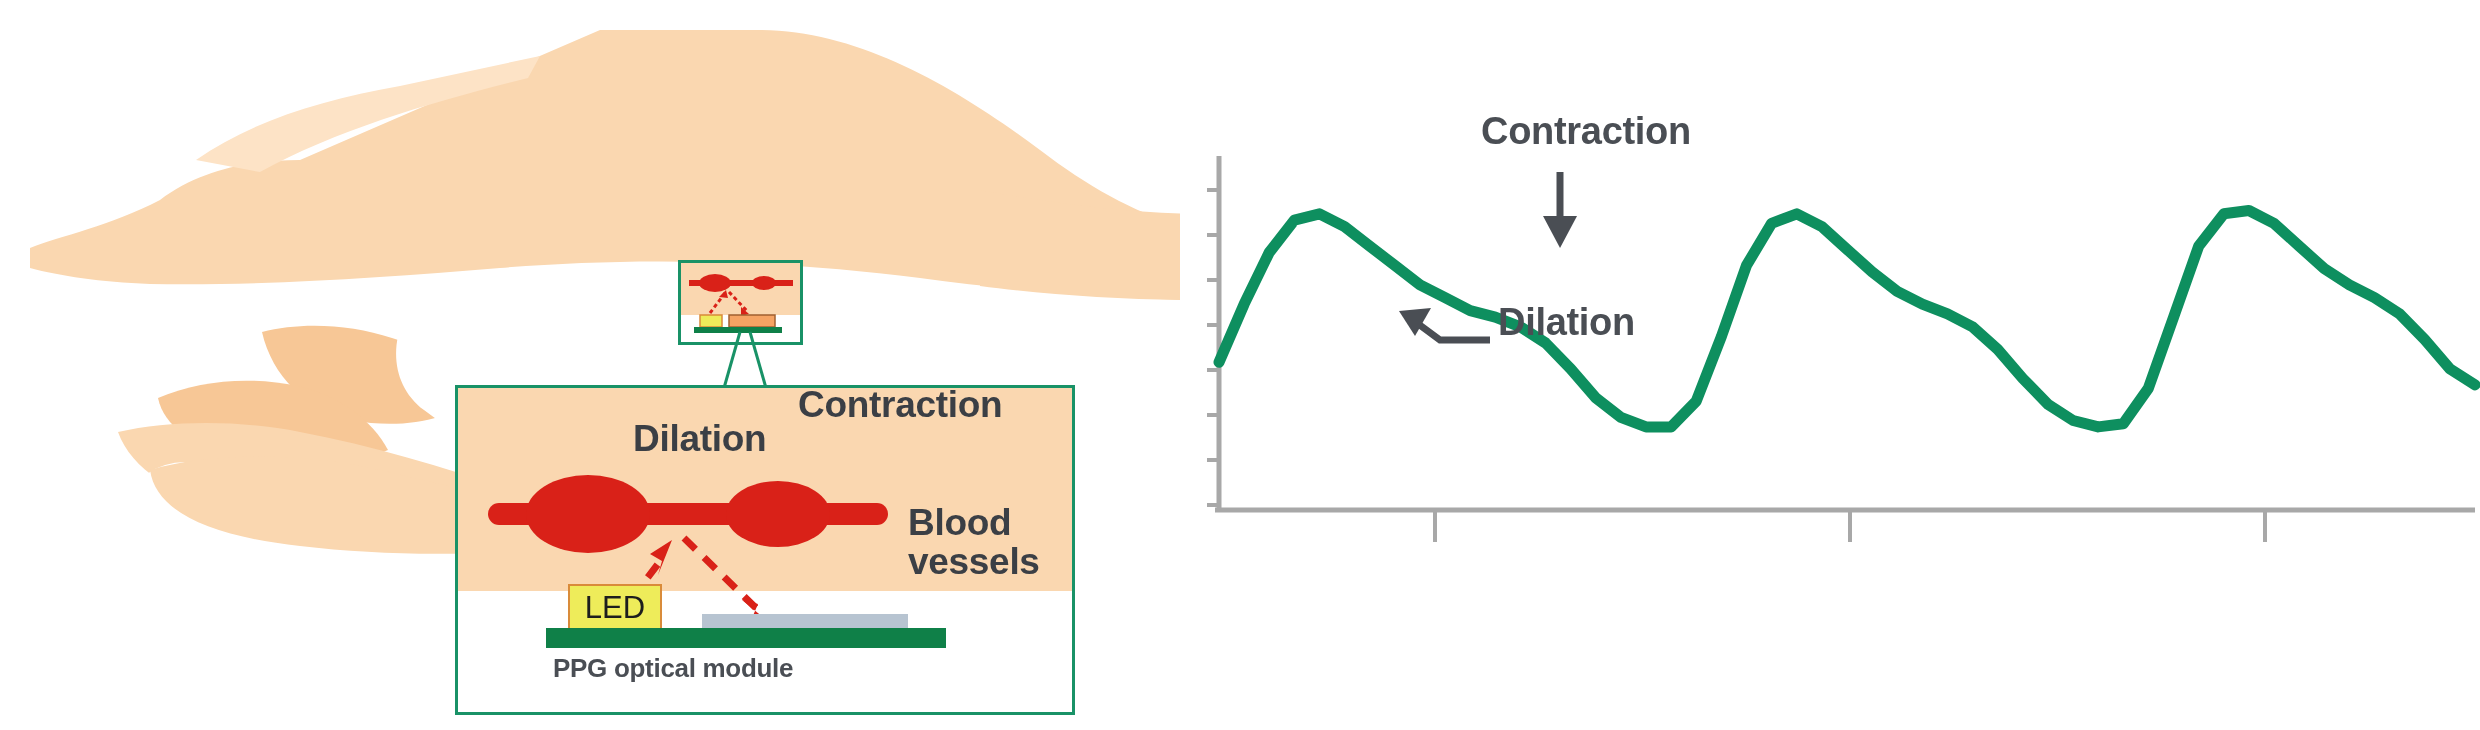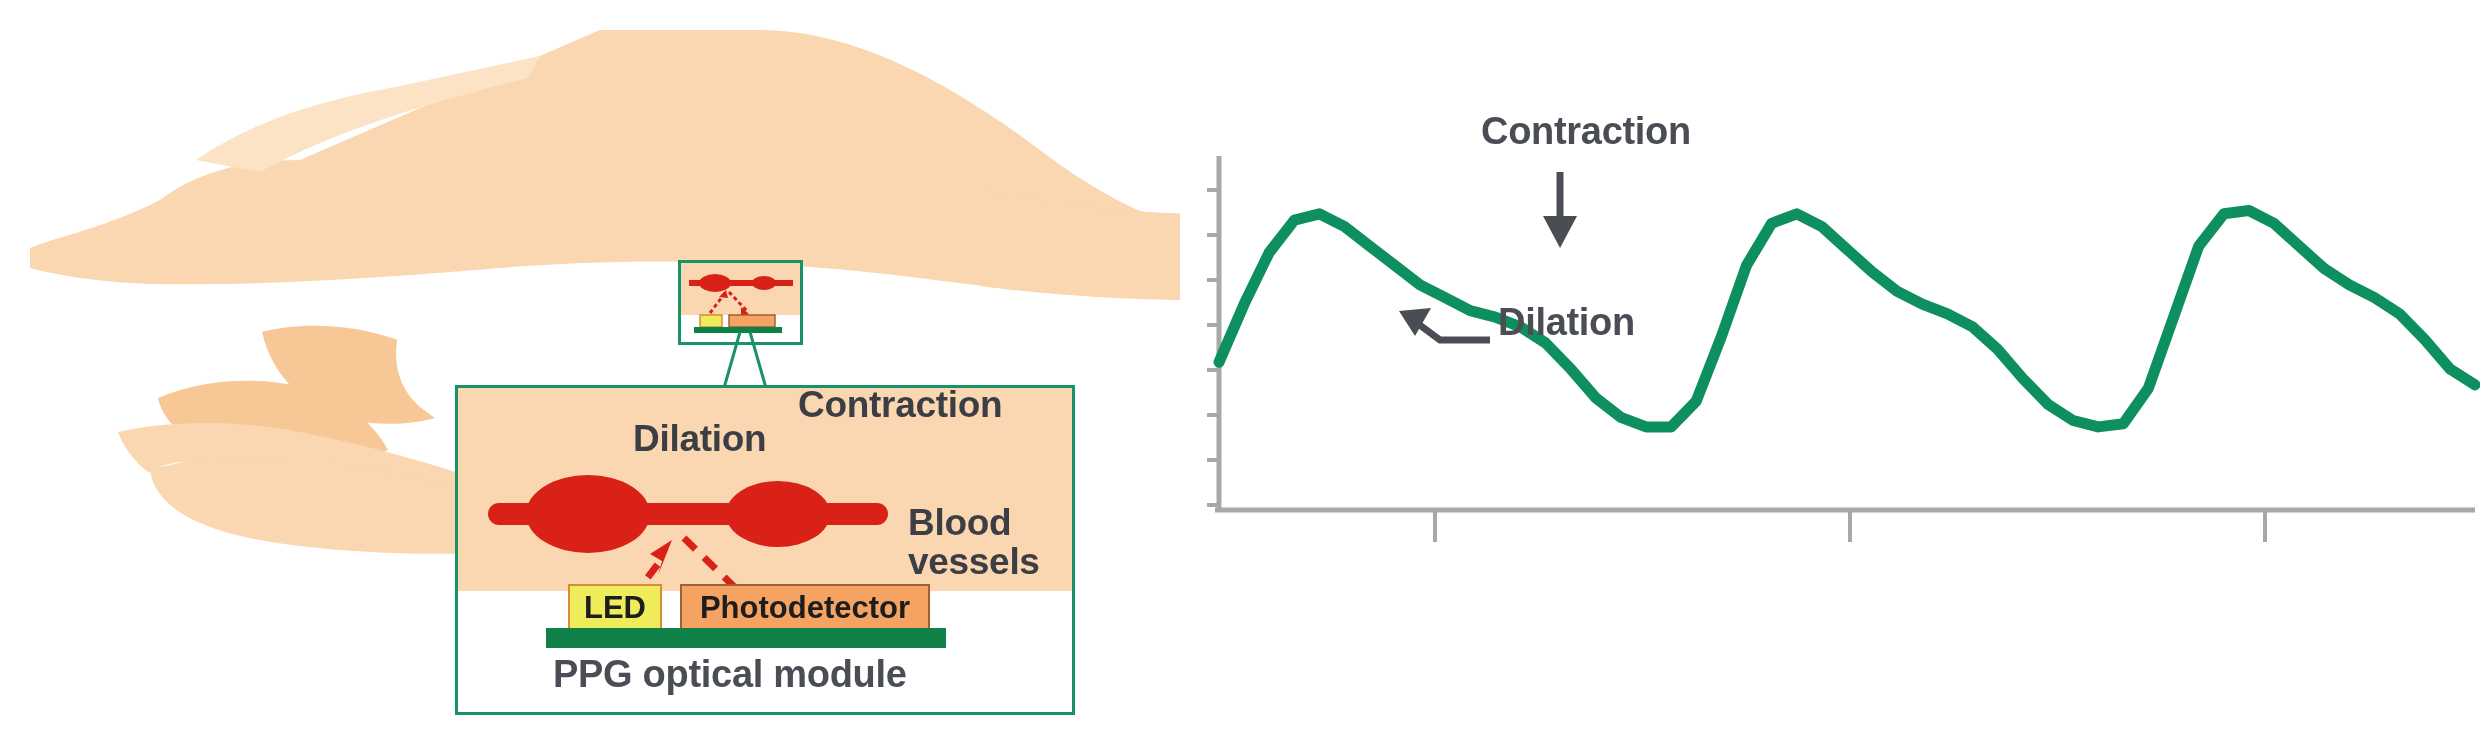--- a/index.html
+++ b/index.html
@@ -24,28 +24,28 @@
   #detail-skin{
     position:absolute;left:0;top:0;right:0;height:203px;background:#fad7b0;
   }
   .dlabel{
     position:absolute;color:#3b3f45;font-weight:bold;letter-spacing:-0.3px;
     line-height:1.05;white-space:pre-line;
   }
   #label-dilation{left:175px;top:32px;font-size:37px;}
   #label-contraction{left:340px;top:-2px;font-size:37px;}
   #label-blood-vessels{left:450px;top:80px;font-size:37px;margin-top:36px;}
-  #label-ppg-module{left:95px;top:267px;font-size:38px;color:#4a4e54;}
+  #label-ppg-module{left:95px;top:267px;font-size:26px;color:#4a4e54;}
 
   #vessel-svg{position:absolute;left:0;top:0;}
 
   .chip{
     position:absolute;box-sizing:border-box;display:flex;
     align-items:center;justify-content:center;
-    font-weight:bold;color:#1d1d1d;
+    font-weight:normal;color:#1d1d1d;
   }
   #chip-led{
     left:110px;top:196px;width:94px;height:48px;
     background:#eeec5a;border:2px solid #d98b3a;font-size:31px;
   }
   #chip-photodetector{
     left:222px;top:196px;width:250px;height:48px;
     background:#f5a363;border:2px solid #a06030;font-size:31px;
   }
   #pcb-bar{
@@ -172,21 +172,20 @@
       <rect x="124" y="226" width="64" height="16" fill="#b7c4d1"></rect>
       <rect x="244" y="226" width="206" height="16" fill="#b7c4d1"></rect>
     </svg>
 
     <div class="dlabel" id="label-dilation">Dilation</div>
     <div class="dlabel" id="label-contraction">Contraction</div>
     <div class="dlabel" id="label-blood-vessels">Blood
 vessels</div>
 
     <div class="chip" id="chip-led">LED</div>
-    <div class="chip" id="chip-photodetector">Photodetector</div>
     <div class="abs" id="pcb-bar"></div>
 
     <div class="dlabel" id="label-ppg-module">PPG optical module</div>
   </div>
 
   <div class="abs" id="ppg-chart">
     <svg id="chart-svg" width="1295" height="560" viewBox="0 0 1295 560">
 
       <line x1="34" y1="76" x2="34" y2="430" stroke="#a8a8a8" stroke-width="5"></line>
       <line x1="30" y1="430" x2="1290" y2="430" stroke="#a8a8a8" stroke-width="5"></line>

